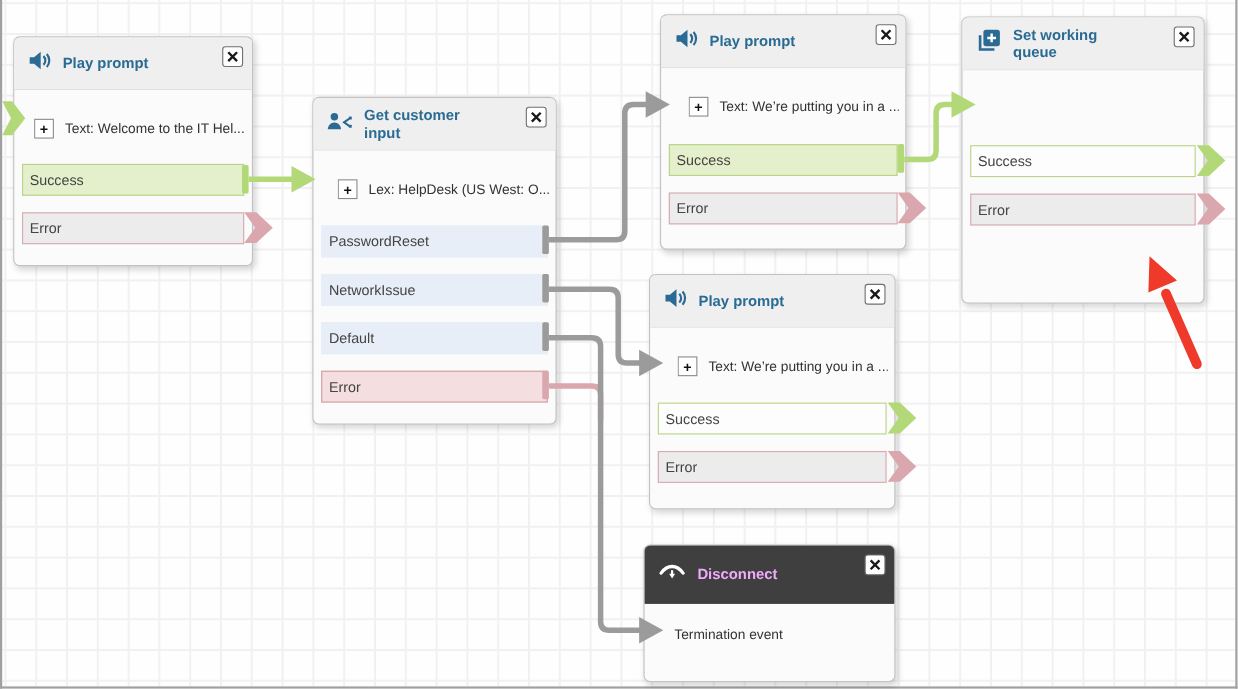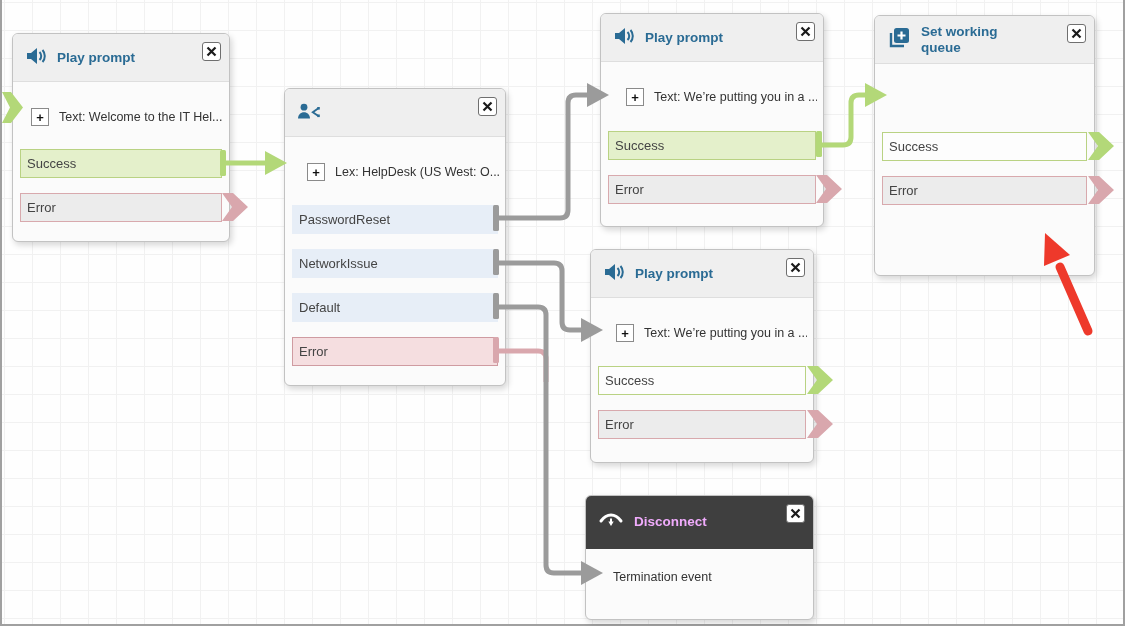--- a/index.html
+++ b/index.html
@@ -70,20 +70,21 @@
     <div class="hd">
       <span>
         <svg width="24" height="20" viewBox="0 0 24 20">
             <circle cx="7" cy="6.2" r="3.4" fill="#2a6b94"></circle>
             <path d="M1 17.5c0-3.5 2.7-6.2 6-6.2s6 2.7 6 6.2z" fill="#2a6b94"></path>
             <path d="M21 7.5l-5.2 3.7 5.2 3.6" fill="none" stroke="#2a6b94" stroke-width="1.9"></path>
             <rect x="20.2" y="6" width="2.6" height="2.6" fill="#2a6b94"></rect>
             <rect x="20.2" y="13.5" width="2.6" height="2.6" fill="#2a6b94"></rect>
           </svg>
       </span>
+      <span class="ttl">Get customer input</span>
       <button class="close">
           <svg width="13" height="13" viewBox="0 0 13 13">
             <path d="M2.5 2.5l8 8M10.5 2.5l-8 8" stroke="#1a1a1a" stroke-width="2.2"></path>
           </svg>
         </button>
     </div>
     <div class="param" style="left:22px">
       <span class="plus">+</span>
       <span>Lex: HelpDesk (US West: O...</span>
     </div>

